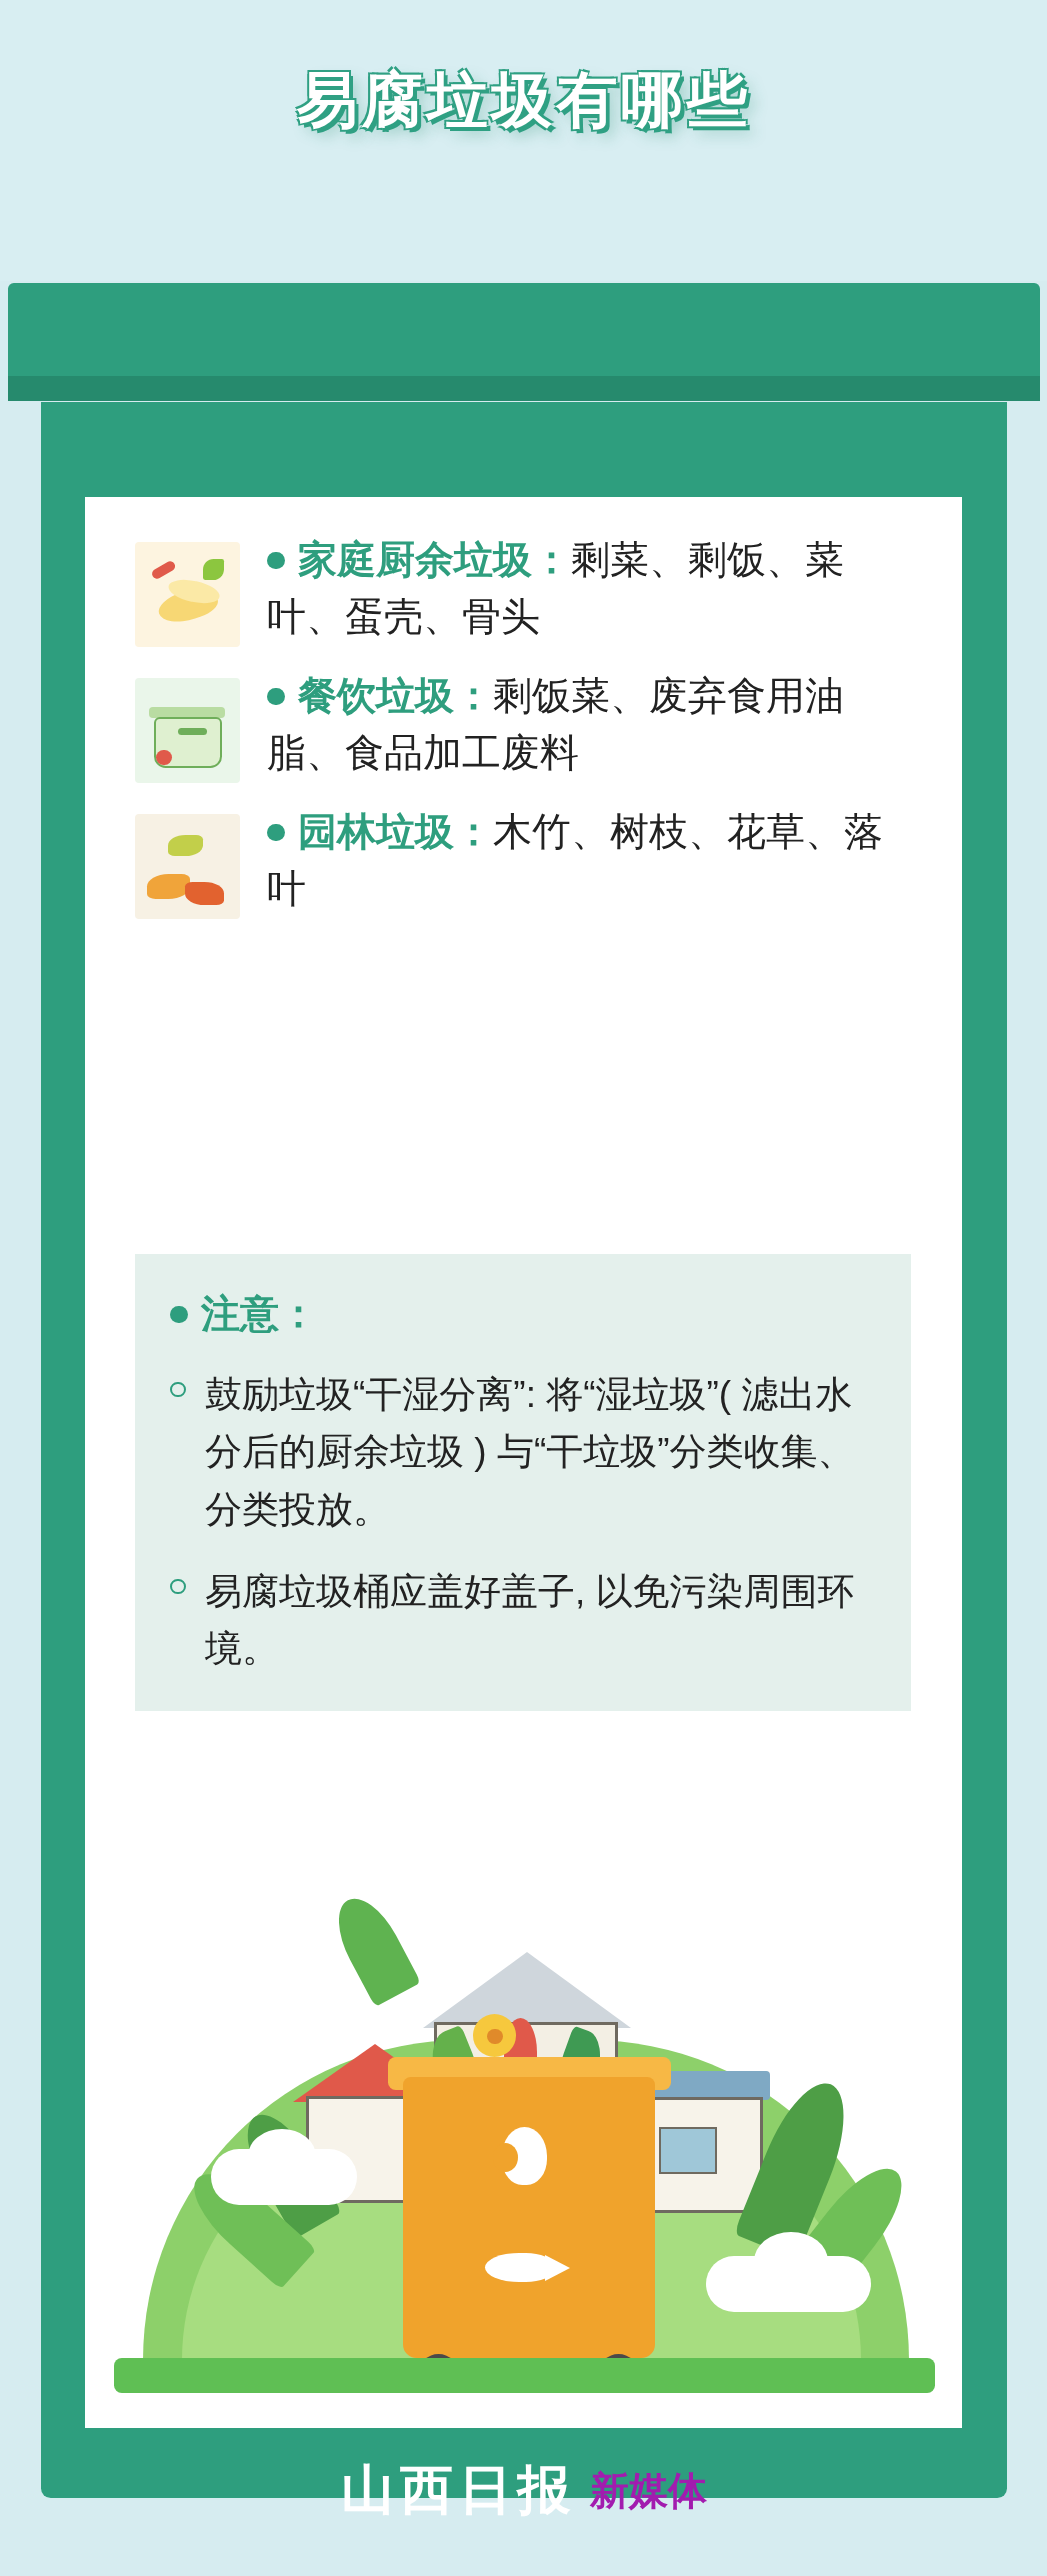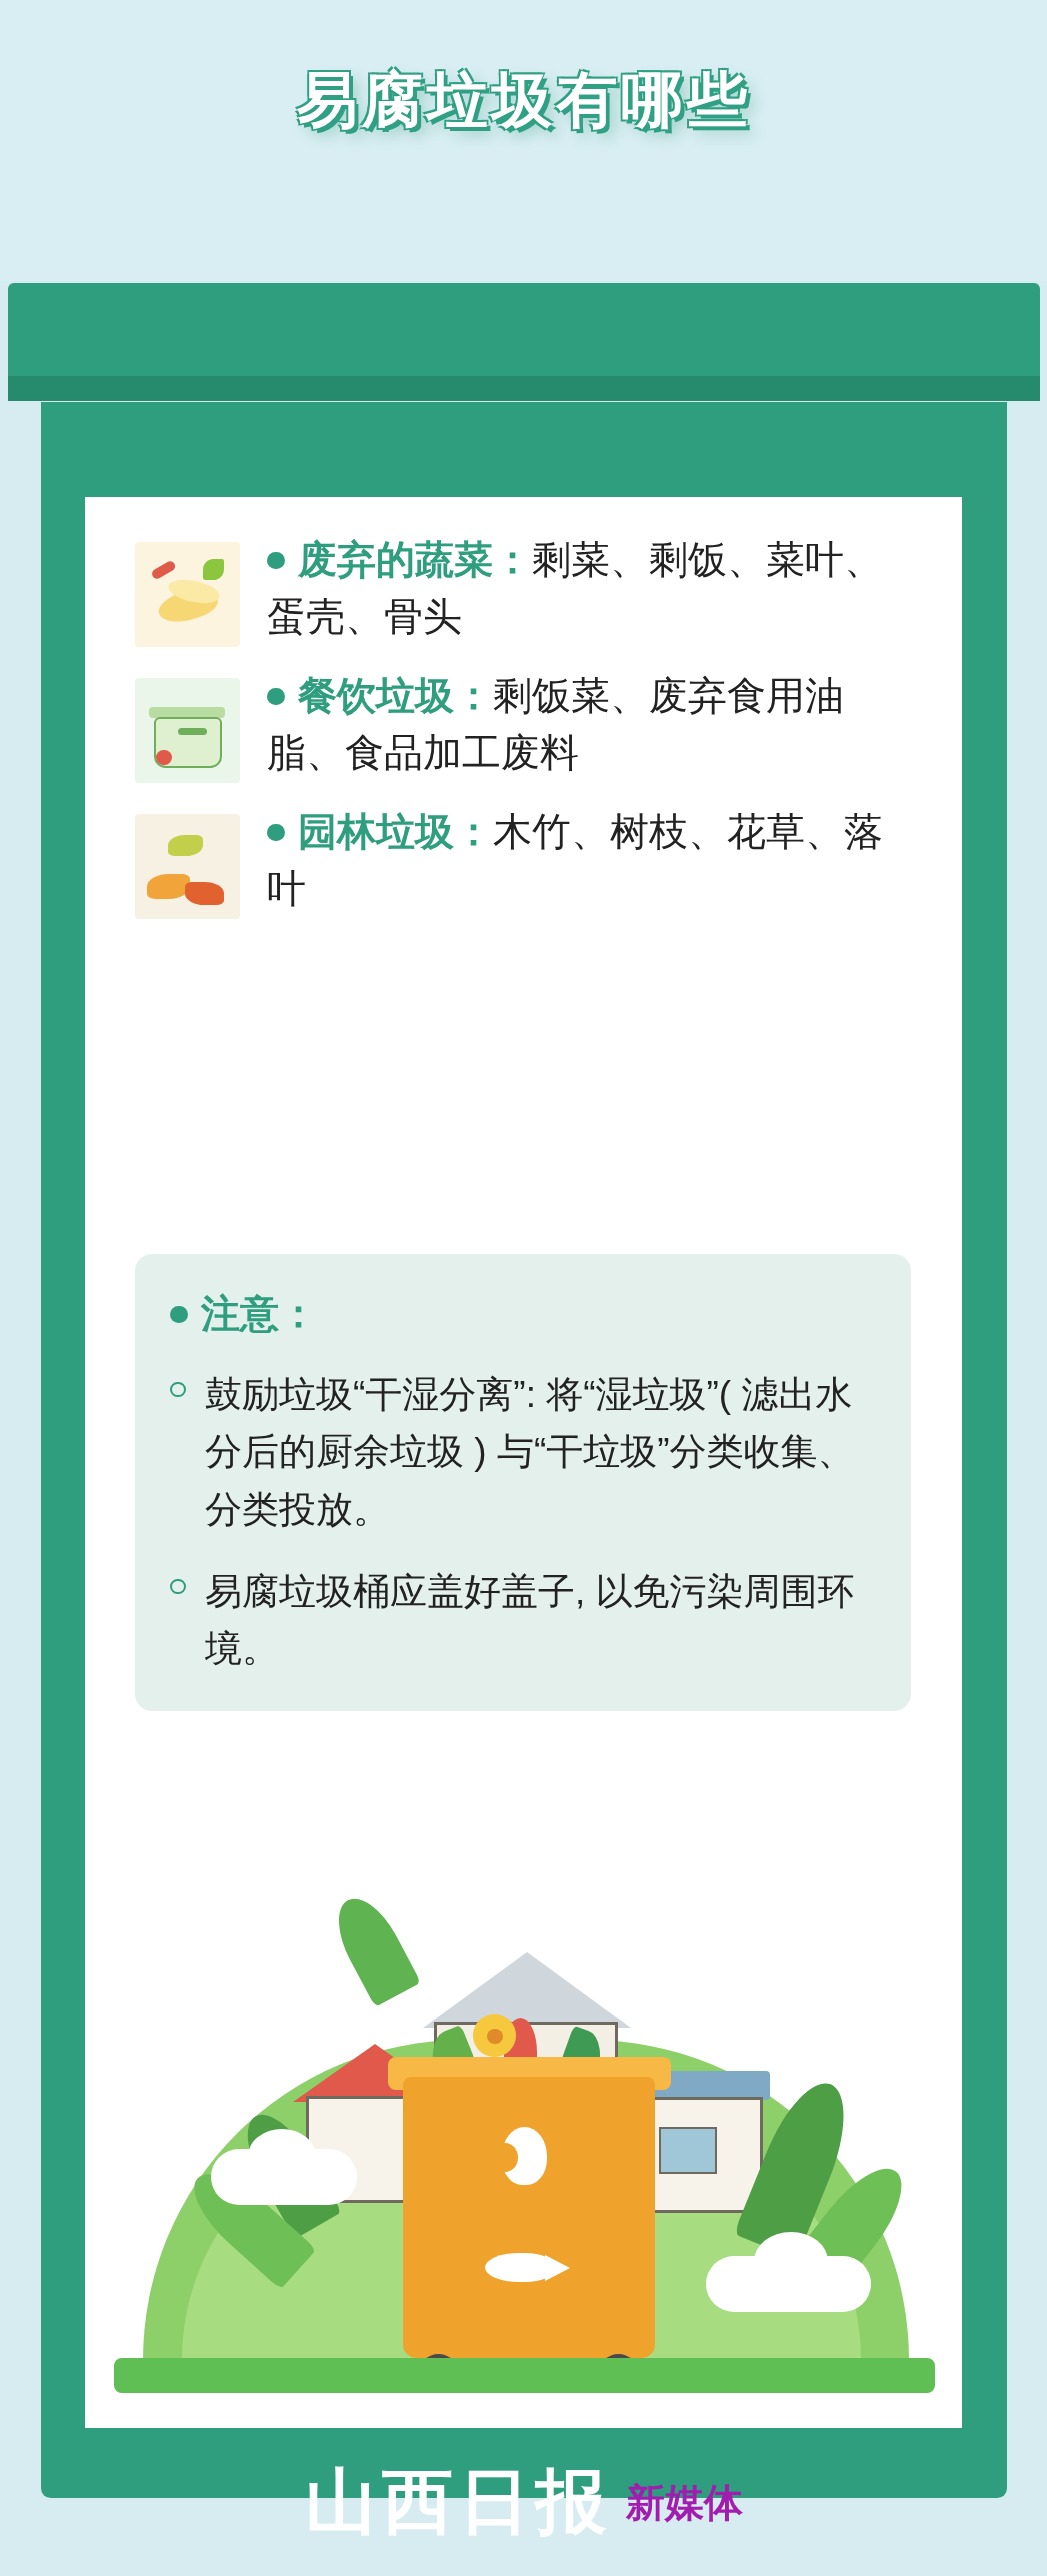--- a/index.html
+++ b/index.html
@@ -143,21 +143,20 @@
   }
 
   
   .notice {
     position: absolute;
     left: 50px; top: 757px;
     width: 776px;
     background: #e4f0ec;
     padding: 33px 35px 33px 35px;
     box-sizing: border-box;
-    border-radius: 17px;
   }
   .notice-title {
     font-size: 39px;
     font-weight: bold;
     color: #2e9e7e;
     margin-bottom: 25px;
   }
   .notice-p {
     position: relative;
     font-size: 37px;
@@ -272,21 +271,21 @@
 
   
   .footer {
     position: absolute;
     left: 0; top: 2455px;
     width: 1048px;
     text-align: center;
   }
   .logo-main {
     display: inline-block;
-    font-size: 71px;
+    font-size: 53px;
     font-weight: bold;
     color: #ffffff;
     font-family: "Liberation Serif", serif;
     letter-spacing: 5.8px;
     vertical-align: middle;
   }
   .logo-sub {
     display: inline-block;
     font-size: 39px;
     font-weight: bold;
@@ -311,21 +310,21 @@
   <div class="list">
 
     <div class="list-item">
       <div class="thumb thumb-1">
         <span class="sh t1a"></span>
           <span class="sh t1b"></span>
           <span class="sh t1c"></span>
           <span class="sh t1d"></span>
       </div>
       <div class="li-text">
-        <span class="dot"></span><span class="li-head">废弃的蔬菜：</span><span>剩菜、剩饭、菜叶、蛋壳、骨头</span>
+        <span class="dot"></span><span class="li-head">家庭厨余垃圾：</span><span>剩菜、剩饭、菜叶、蛋壳、骨头</span>
       </div>
     </div>
 
     <div class="list-item">
       <div class="thumb thumb-2">
         <span class="sh t2b"></span>
           <span class="sh t2a"></span>
           <span class="sh t2d"></span>
           <span class="sh t2c"></span>
       </div>

